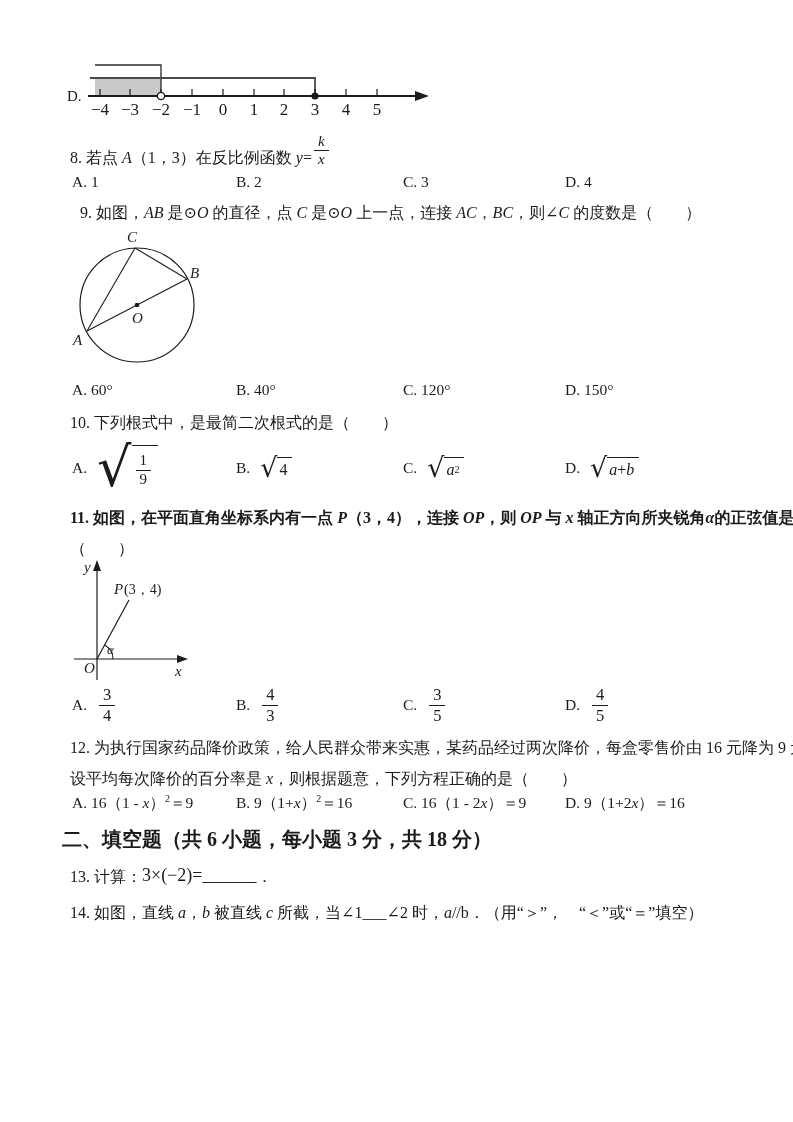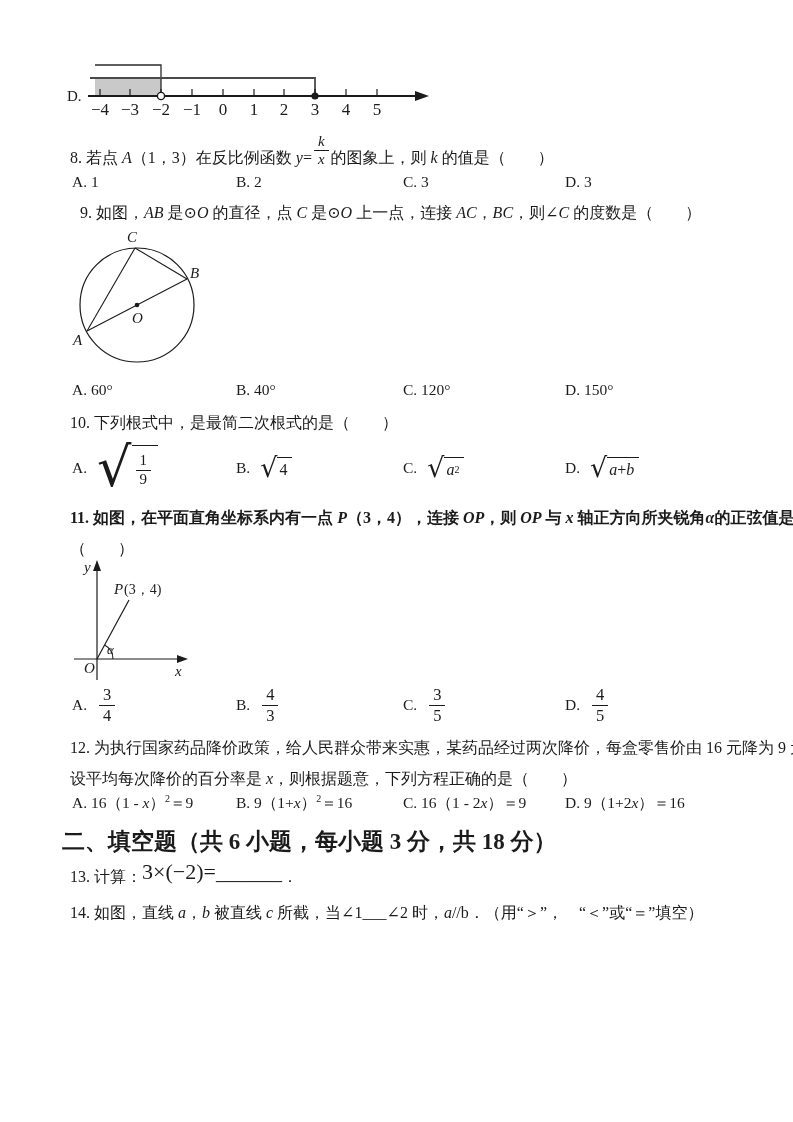--- a/index.html
+++ b/index.html
@@ -17,22 +17,22 @@
         line-height:1.18;font-size:15px;margin:0 2px;}
   .frac .num{display:block;border-bottom:1.2px solid #1b1b1b;padding:0 4px;}
   .frac .den{display:block;padding:0 4px;}
   .frac-lg{font-size:16.5px;}
   .sqrt{display:inline-flex;align-items:stretch;}
   .sqrt .sym{font-size:27px;line-height:22px;font-family:"DejaVu Serif",serif;}
   .sqrt .rad{border-top:1.4px solid #1b1b1b;padding:2px 5px 0 2px;font-size:16px;
              display:inline-flex;align-items:center;}
   .sqrt.tall .sym{font-size:54px;line-height:46px;}
   .sqrt.tall .rad{padding-top:3px;}
-  .hdr{position:absolute;font-weight:bold;font-size:23px;white-space:nowrap;}
-  .mathserif{font-size:22px;}
+  .hdr{position:absolute;font-weight:bold;font-size:20px;white-space:nowrap;}
+  .mathserif{font-size:18px;}
   svg text{font-family:"Liberation Serif","DejaVu Serif",serif;fill:#1b1b1b;}
   svg .it{font-style:italic;}
 </style>
 </head>
 <body>
 
 <div id="page">
 
   <svg style="position:absolute;left:60px;top:52px;" width="380" height="70" viewBox="0 0 380 70">
     <text x="7" y="49" font-size="15">D.</text>
@@ -68,27 +68,26 @@
       <text x="317" y="63">5</text>
     </g>
   </svg>
 
   <div class="q mathline" style="left:70px;top:127px;height:42px;">
     <span><span>8. 若点 </span><i>A</i><span>（1，3）在反比例函数 </span><i>y</i><span>=</span></span>
     <span class="frac">
       <span class="num"><i>k</i></span>
       <span class="den"><i>x</i></span>
     </span>
-    <span><span> 的图象上，则 </span><i>k</i><span> 的值是（　　）</span></span>
   </div>
   <div class="row" style="top:173px;height:20px;">
     <span class="opt oA">A. 1</span>
     <span class="opt oB">B. 2</span>
     <span class="opt oC">C. 3</span>
-    <span class="opt oD">D. 3</span>
+    <span class="opt oD">D. 4</span>
   </div>
 
   <div class="q" style="left:70px;top:201px;margin-left:10px;"><span><span>9. 如图，</span><i>AB</i><span> 是⊙</span><i>O</i><span> 的直径，点 </span><i>C</i><span> 是⊙</span><i>O</i><span> 上一点，连接 </span><i>AC</i><span>，</span><i>BC</i><span>，则∠</span><i>C</i><span> 的度数是（　　）</span></span></div>
 
   <svg style="position:absolute;left:58px;top:228px;" width="162" height="150" viewBox="0 0 162 150">
     <circle cx="79" cy="77" r="57" fill="none" stroke="#1b1b1b" stroke-width="1.2"></circle>
     <line x1="29" y1="103" x2="129" y2="51" stroke="#1b1b1b" stroke-width="1.1"></line>
     <line x1="29" y1="103" x2="77" y2="20" stroke="#1b1b1b" stroke-width="1.1"></line>
     <line x1="77" y1="20" x2="129" y2="51" stroke="#1b1b1b" stroke-width="1.1"></line>
     <circle cx="79" cy="77" r="2.3" fill="#1b1b1b"></circle>

